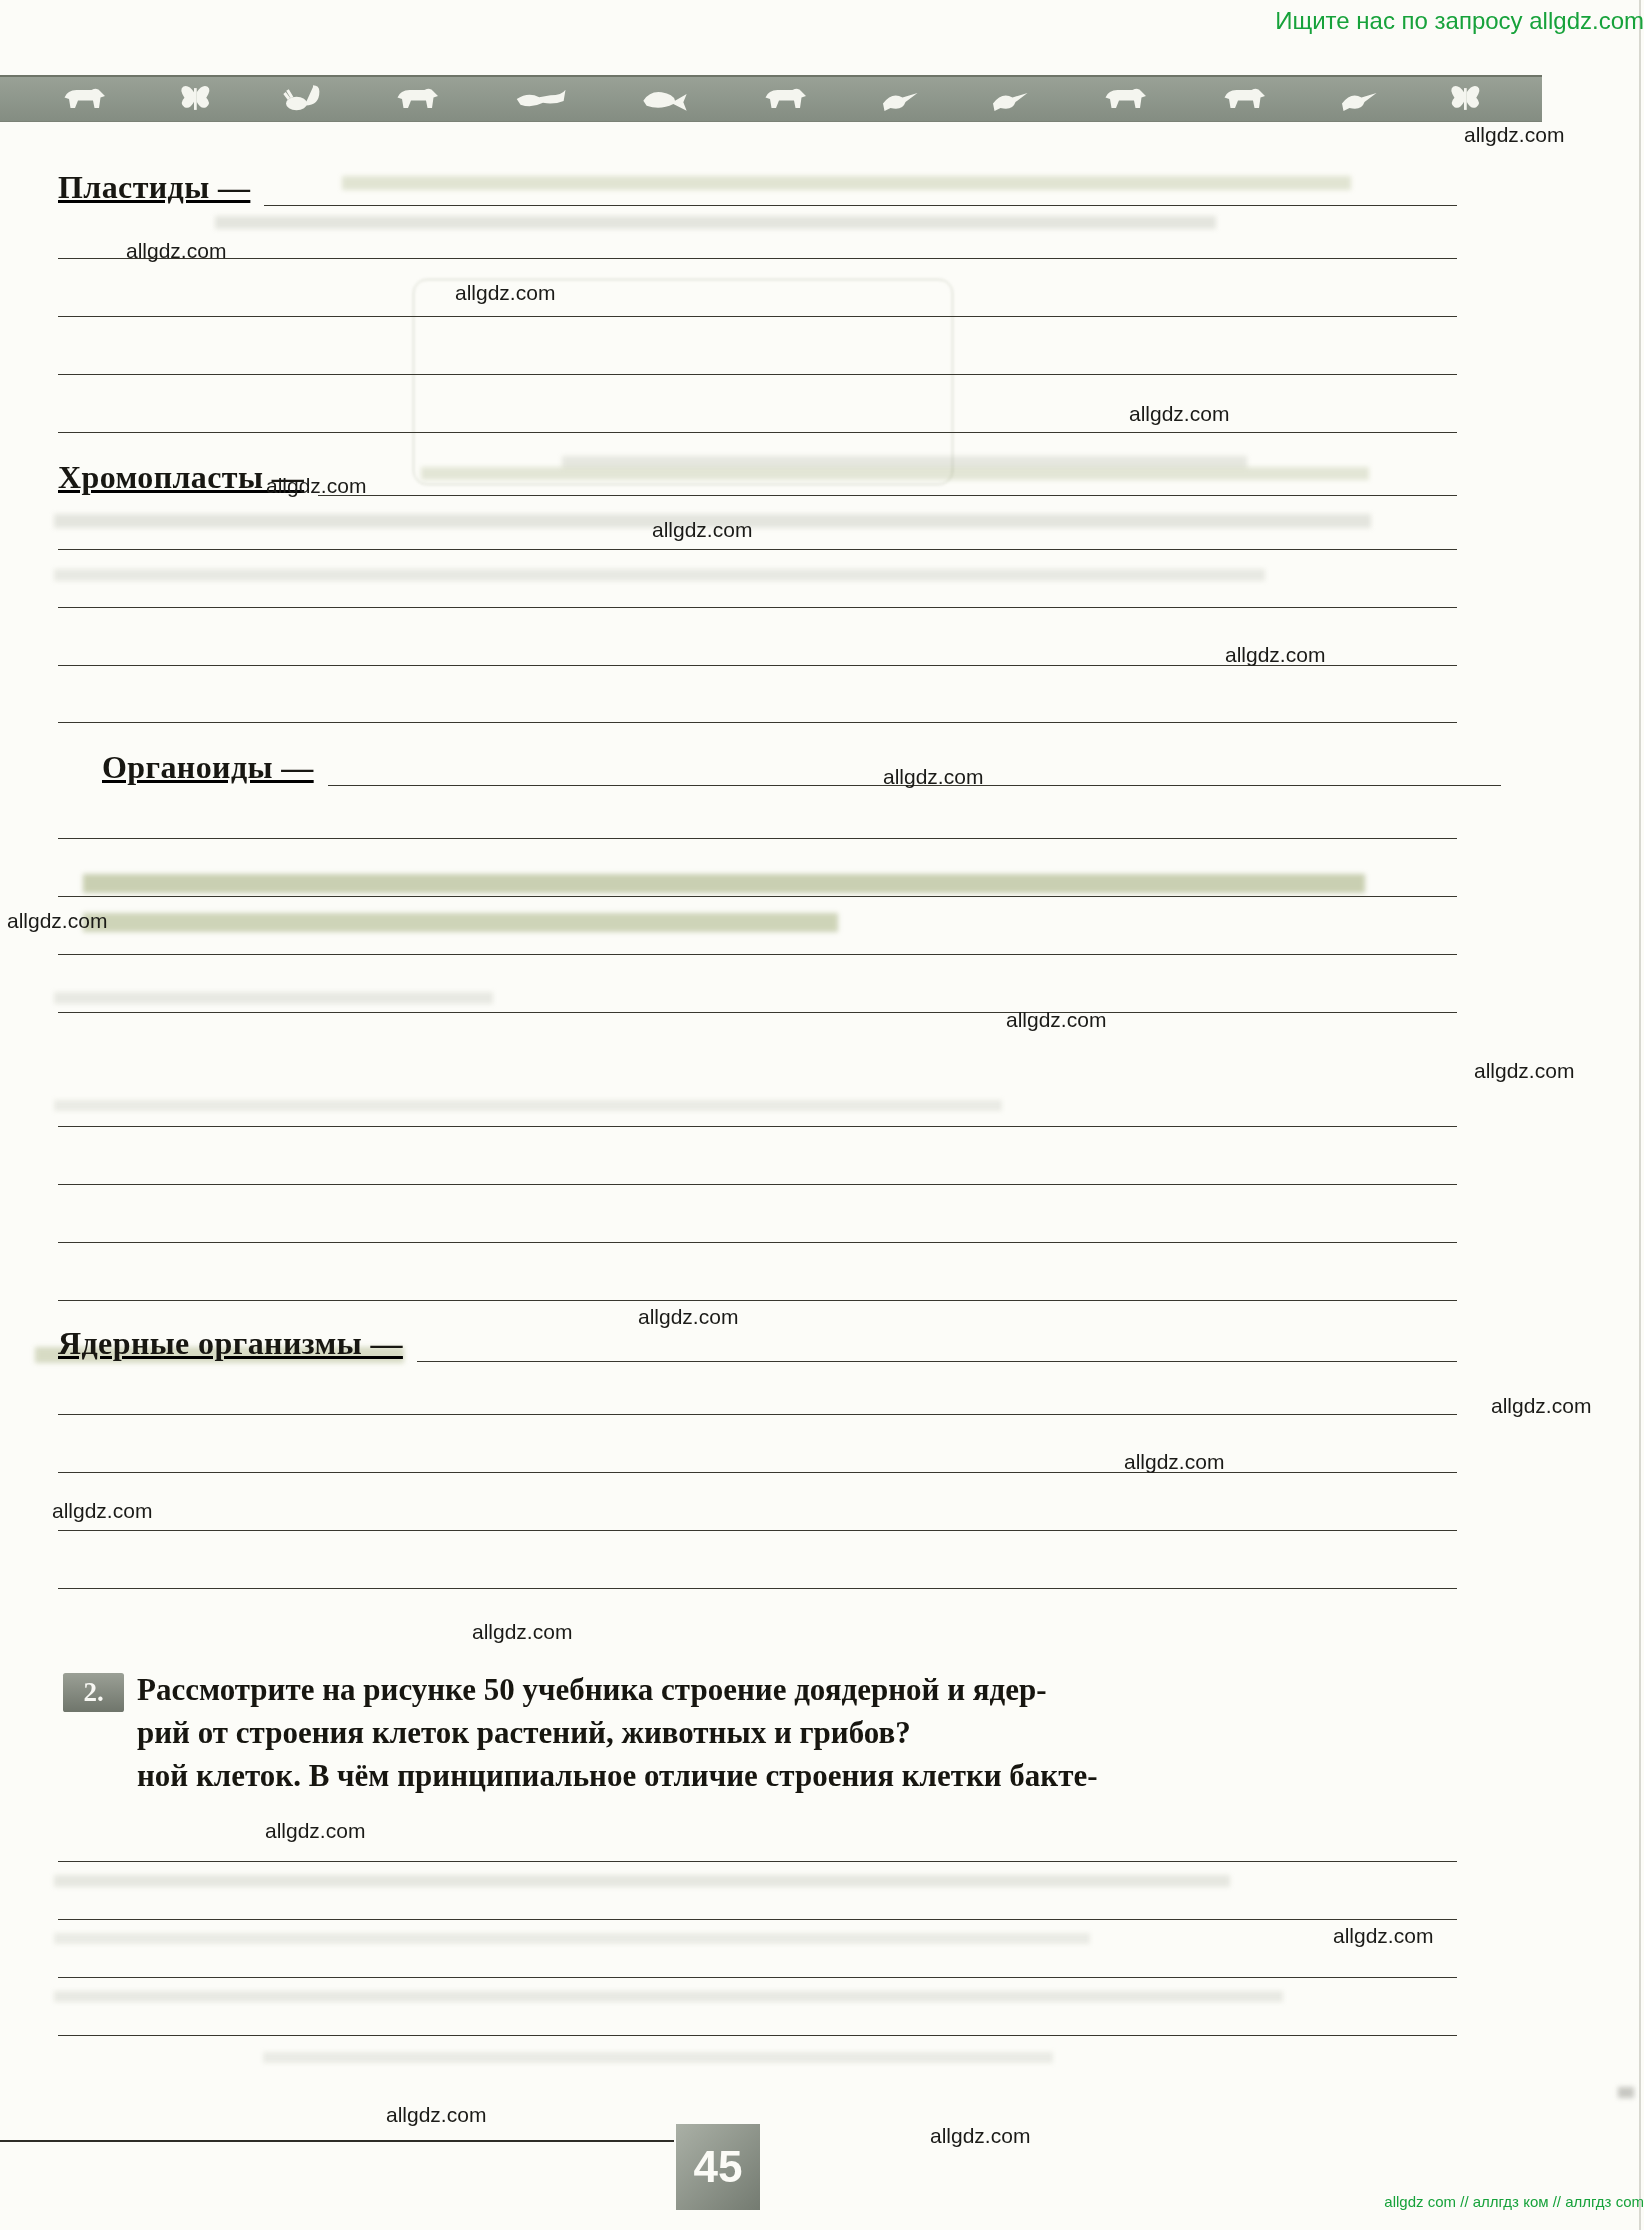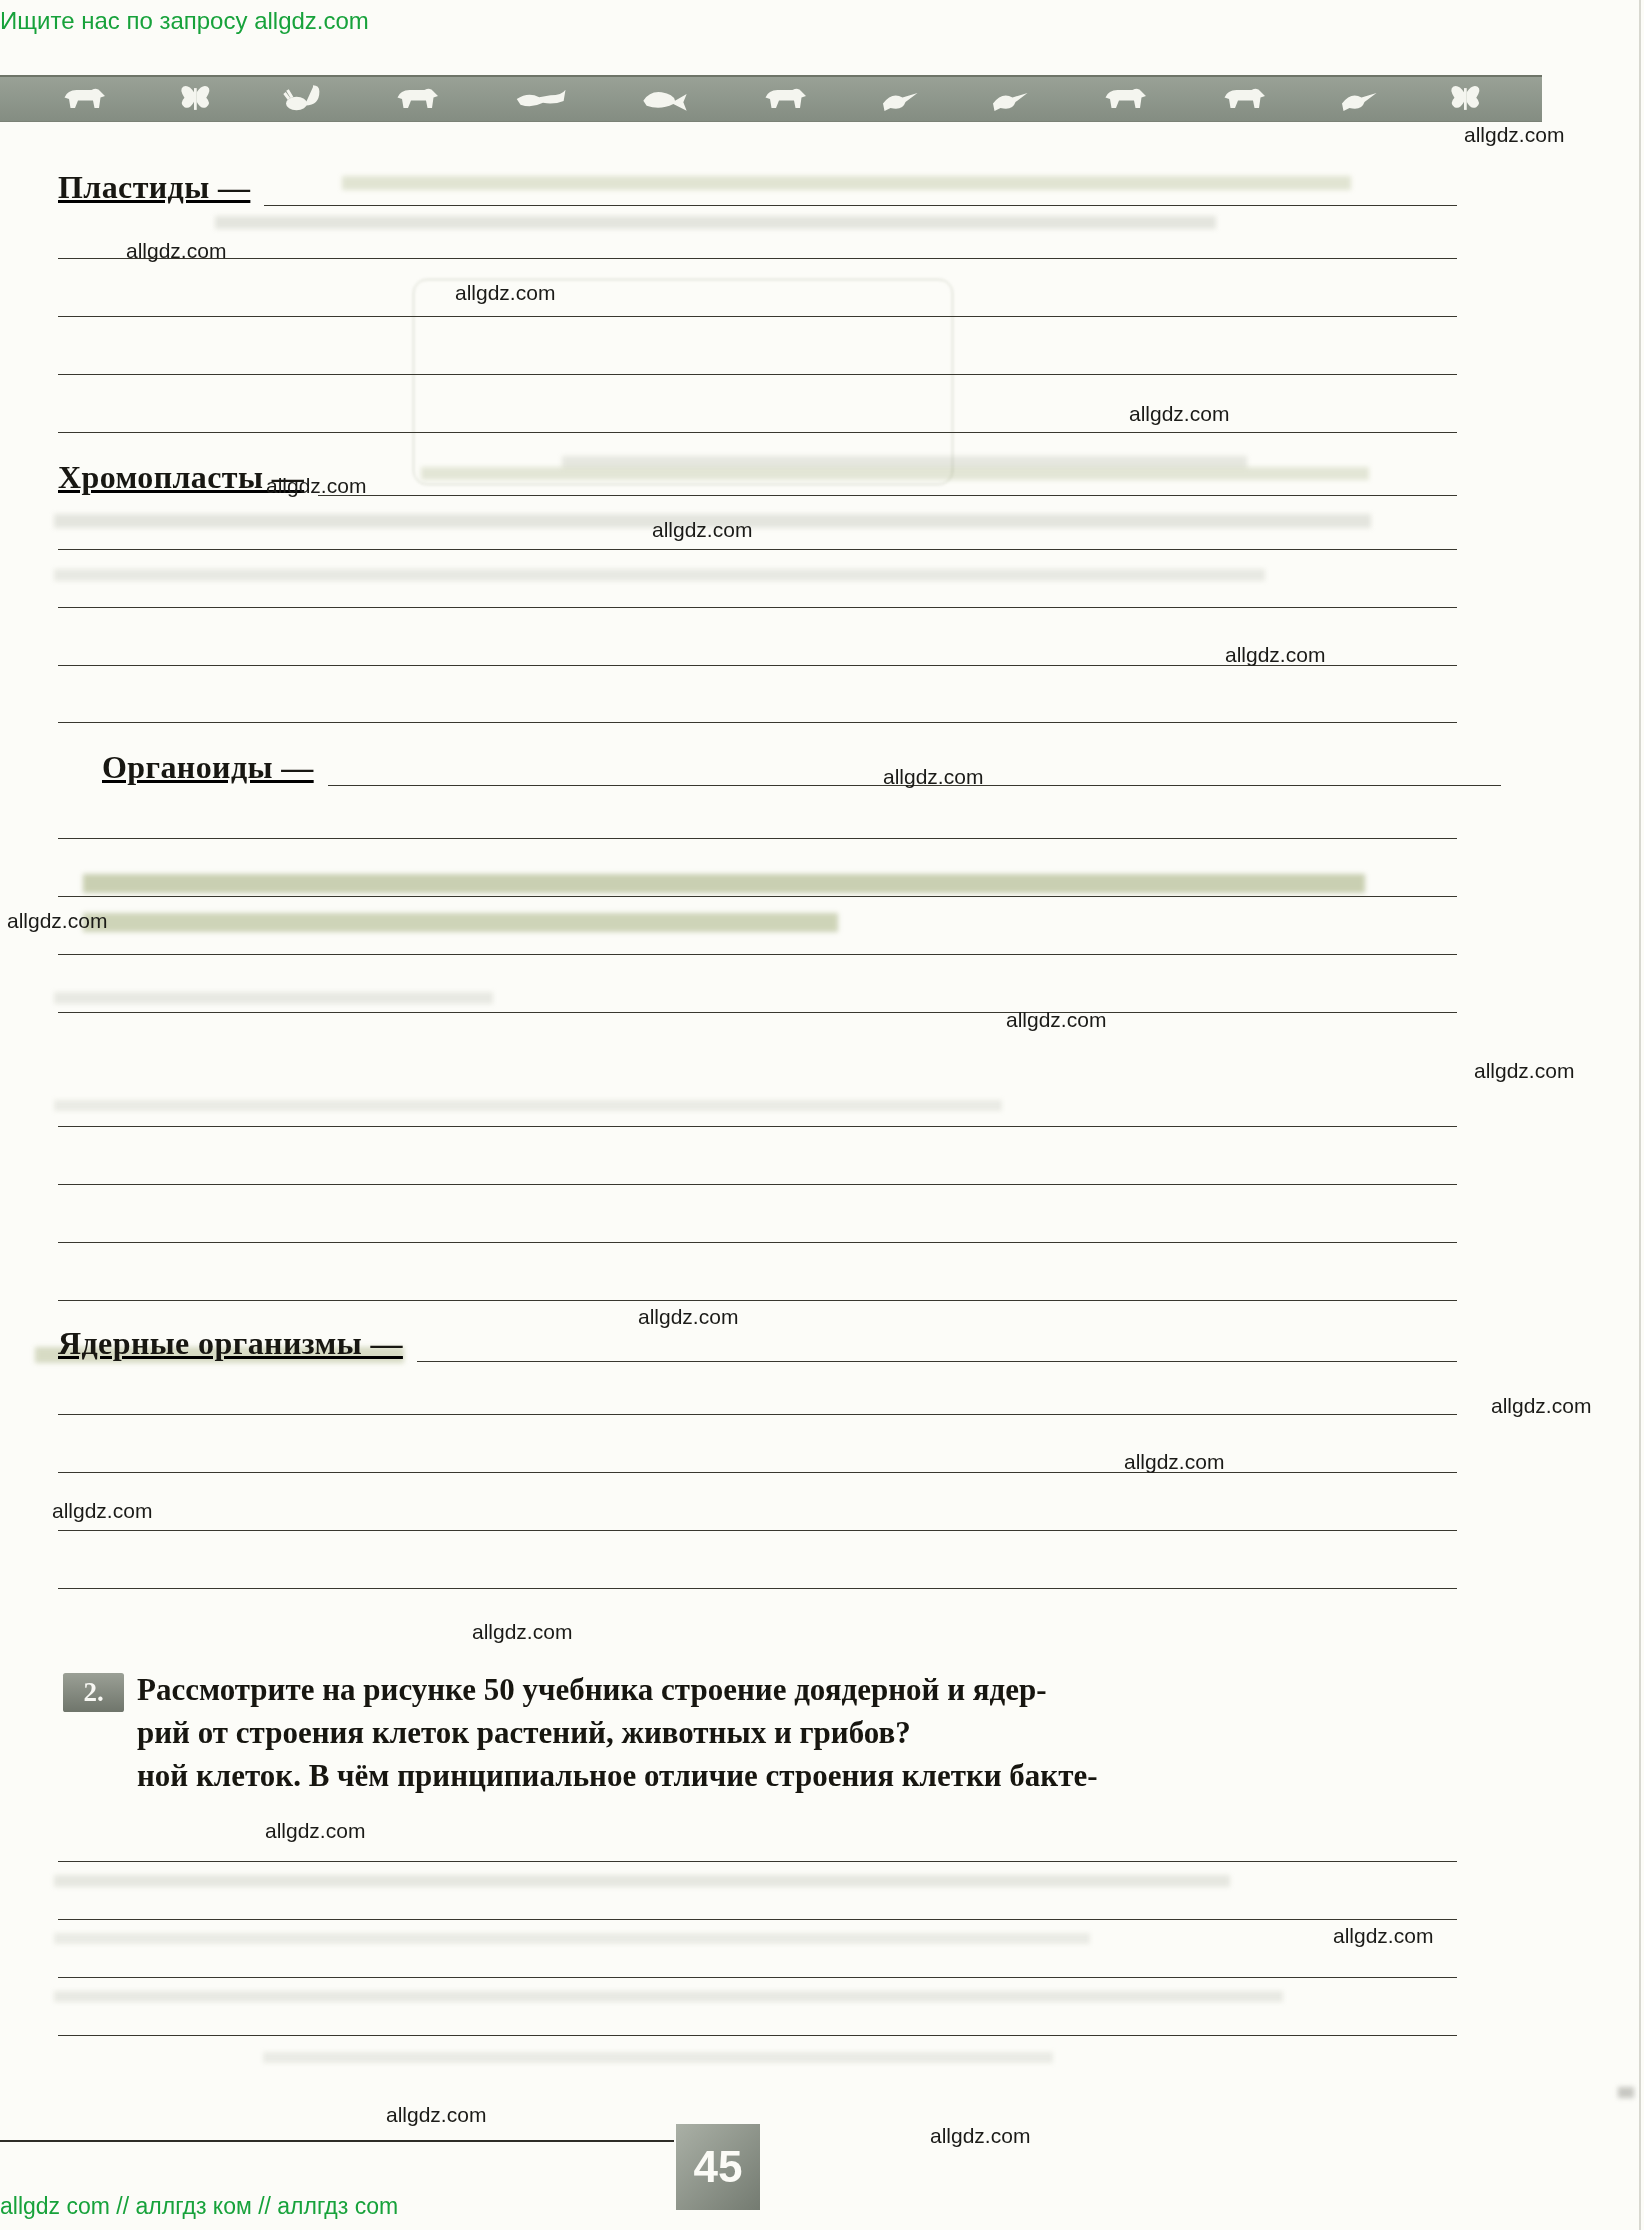--- a/index.html
+++ b/index.html
@@ -4,25 +4,25 @@
 <style>
   * { margin:0; padding:0; box-sizing:border-box; }
   html,body { background:#9a9a94; }
   .page {
     position:relative; width:1644px; height:2231px; margin:0 auto;
     background:#fcfcf8; overflow:hidden;
     font-family:"Liberation Serif", serif;
   }
   .edge-right { position:absolute; right:2.6px; top:0; width:2.6px; height:100%; background:#d8d8d0; }
   .banner {
-    position:absolute; left:0; width:100%; text-align:left;
+    position:absolute; left:0; width:100%; text-align:right;
     font-family:"Liberation Sans", sans-serif; color:#17a23b;
   }
   .banner.top { top:7px; font-size:24px; }
-  .banner.bottom { top:2193px; font-size:23px; }
+  .banner.bottom { top:2193px; font-size:15px; }
   .band {
     position:absolute; left:0; top:75px; width:1542px; height:47px;
     background:linear-gradient(#99a196,#848d82);
     border-top:2.6px solid #6e7468; border-bottom:1.8px solid #7b8277;
     display:flex; align-items:center; justify-content:space-around; padding:0 24.6px;
   }
   .bicon svg { height:30px; display:block; }
   .bicon svg path, .bicon svg ellipse, .bicon svg rect { fill:#f4f5ef; }
   .term-row {
     position:absolute; left:58px; width:1399px; height:46px;

